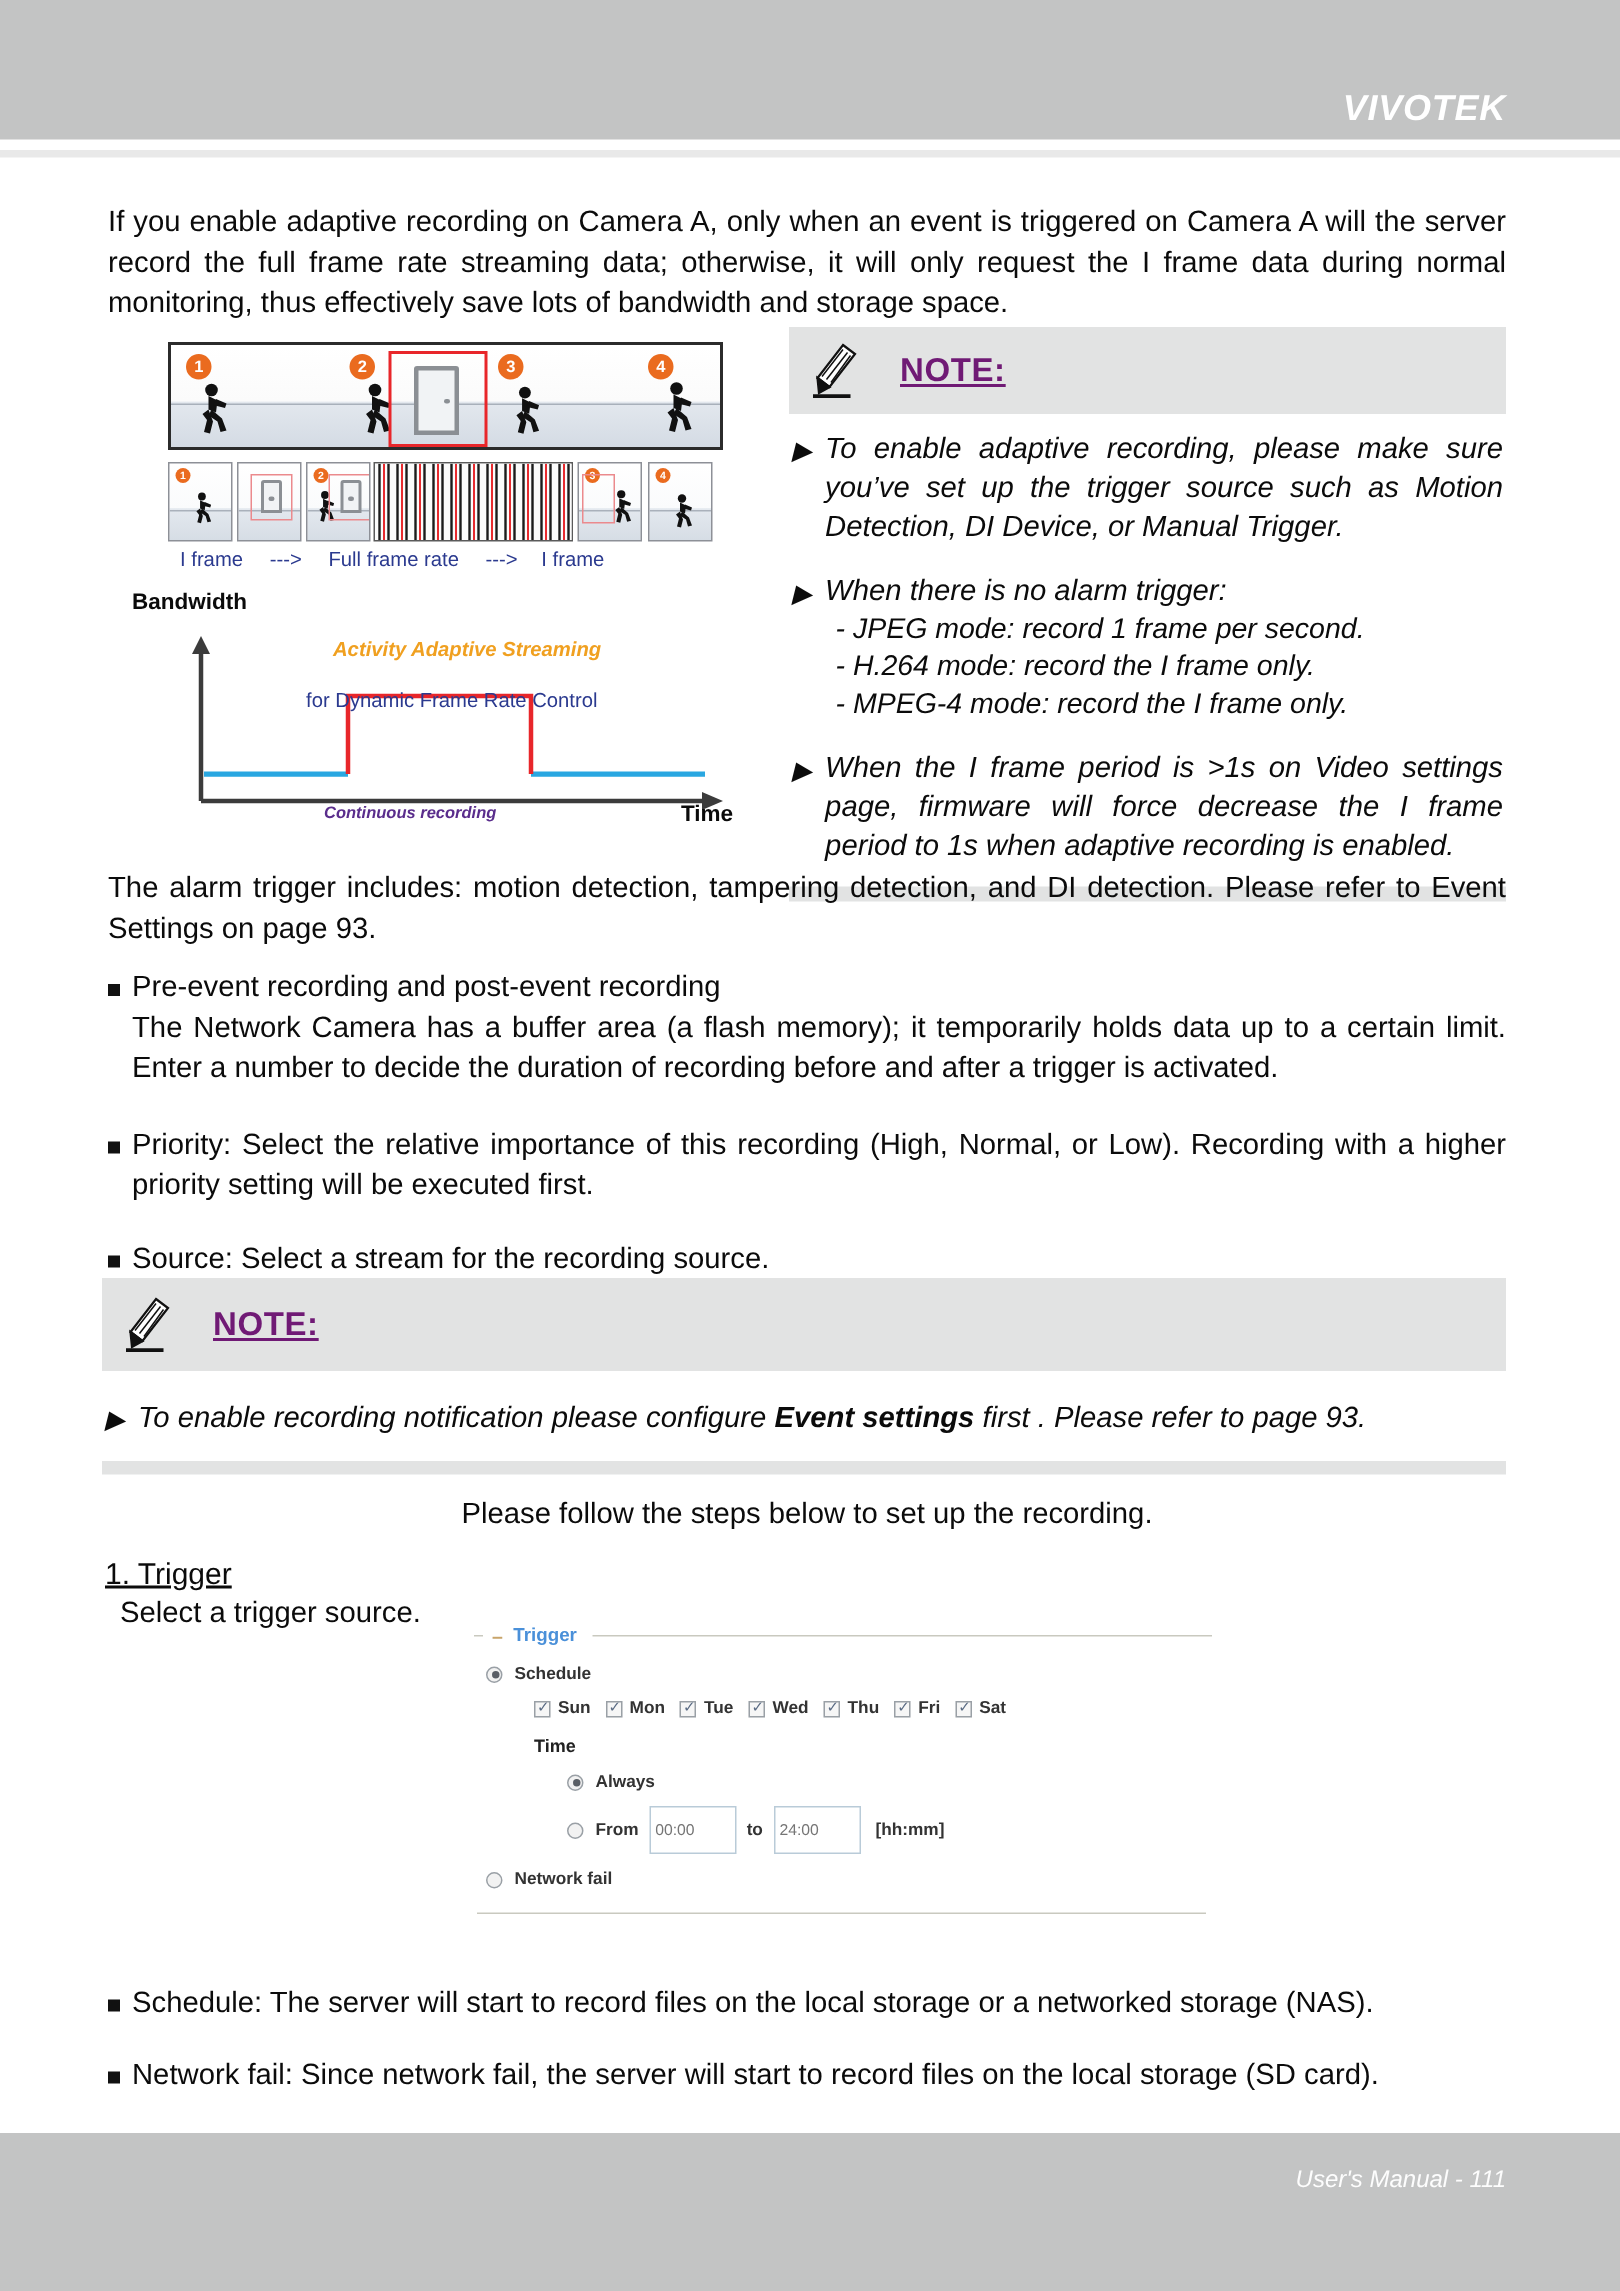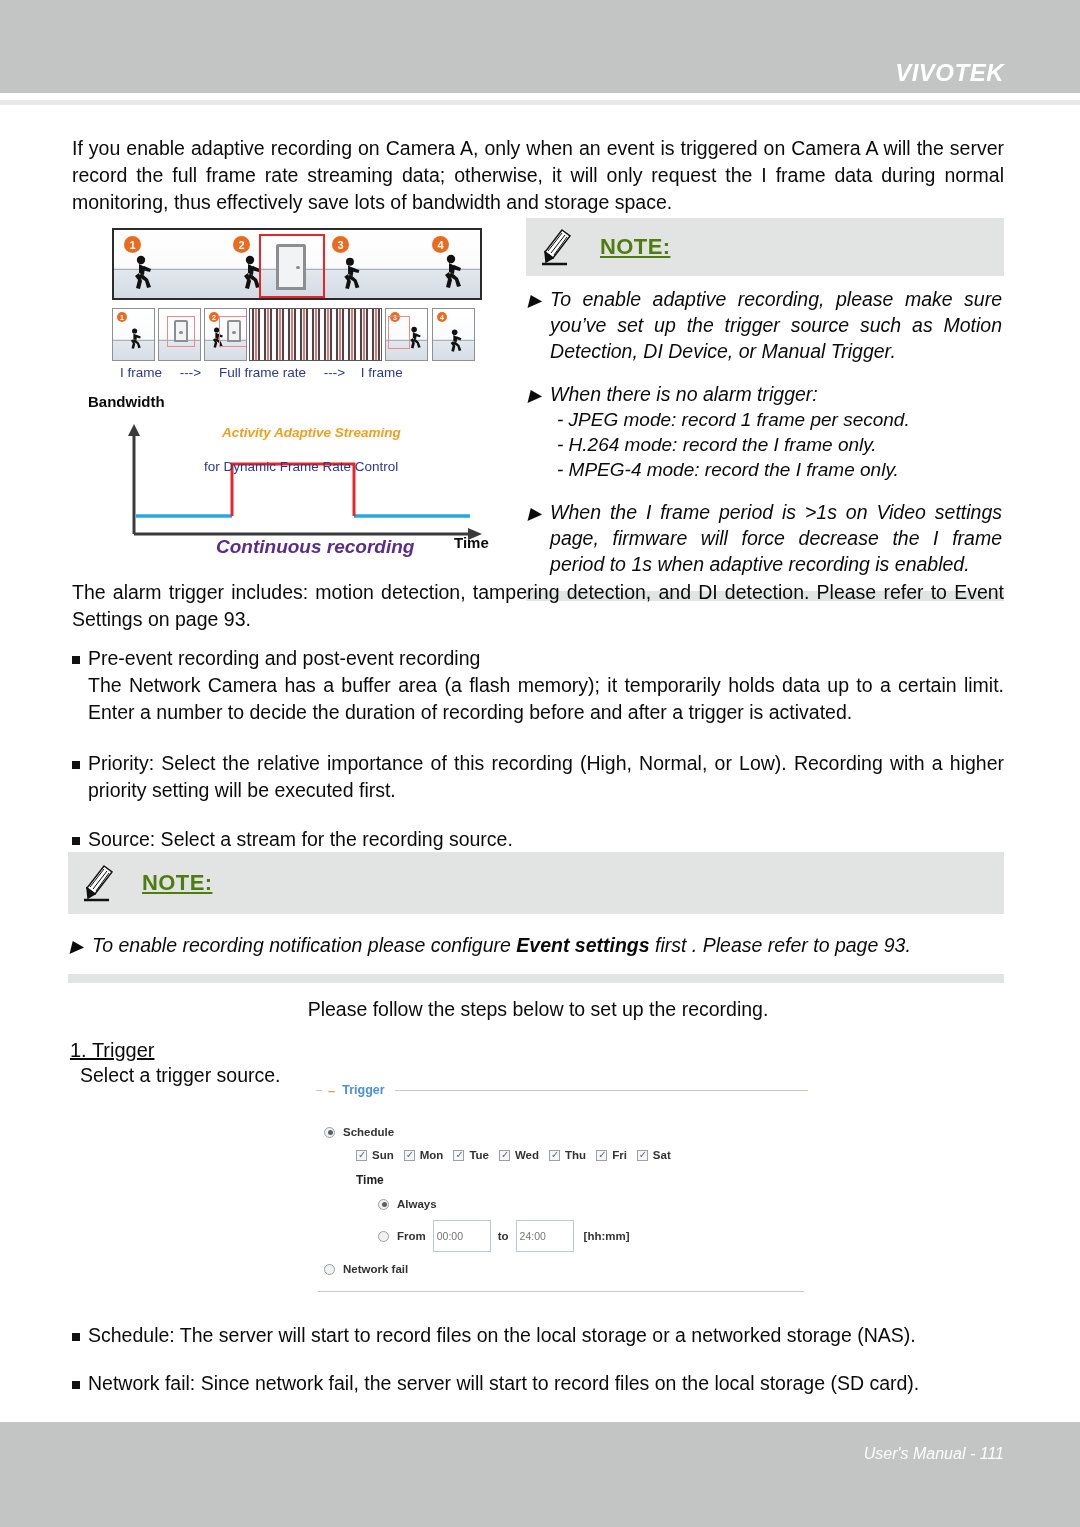--- a/index.html
+++ b/index.html
@@ -63,21 +63,21 @@
 
   
   .note-head{
     background:#e2e3e3;
     display:flex; align-items:center;
     padding:9px 0 9px 14px;
   }
   .note-title{
     font-size:22px; font-weight:bold; letter-spacing:.4px;
     text-decoration:underline; margin-left:26px;
-    color:#4d7c0f;
+    color:#701a75;
   }
   .pencil{ width:34px; height:40px; flex:0 0 auto; }
 
   .note-body{
     background:#ffffff;
   }
   .note-line{
     display:flex; align-items:flex-start;
     font-style:italic; color:#0b0b0b;
   }
@@ -169,21 +169,21 @@
     position:absolute; left:120px; top:9px;
     font-size:13.5px; font-weight:bold; font-style:italic; color:#f0a020;
     white-space:nowrap;
   }
   .dfrc{
     position:absolute; left:102px; top:43px;
     font-size:13.5px; color:#2b3a8f; white-space:nowrap;
   }
   .contrec{
     position:absolute; left:114px; top:120px;
-    font-size:19px; font-weight:bold; font-style:italic; color:#5a2d8c;
+    font-size:11px; font-weight:bold; font-style:italic; color:#5a2d8c;
     white-space:nowrap;
   }
   .timelabel{
     position:absolute; left:352px; top:118px;
     font-size:15px; font-weight:bold; color:#0b0b0b;
   }
 
   
   .step{
     position:absolute; left:70px; top:1039px;
@@ -223,21 +223,21 @@
   .cbx{
     display:inline-block; width:11px; height:11px; border:1px solid #9aa0a6;
     background:#f6f6f6; position:relative; vertical-align:middle; flex:0 0 auto;
   }
   .cbx.on::after{
     content:"✓"; position:absolute; left:1px; top:-2px;
     font-size:10px; color:#5a6b84; line-height:11px;
   }
 
   .row{ display:flex; align-items:center; }
-  .r-sched{ margin-top:28px; margin-left:8px; }
+  .r-sched{ margin-top:12px; margin-left:8px; }
   .r-sched .lbl{ margin-left:8px; font-weight:bold; color:#333; }
 
   .days{ margin-top:11px; margin-left:40px; display:flex; align-items:center; }
   .day{ display:flex; align-items:center; margin-right:10px; }
   .day .dlbl{ margin-left:5px; font-weight:bold; color:#333; }
 
   .timehdr{ margin-top:12px; margin-left:40px; font-weight:bold; color:#222; font-size:12px; }
 
   .r-always{ margin-top:11px; margin-left:62px; }
   .r-always .lbl{ margin-left:8px; font-weight:bold; }

